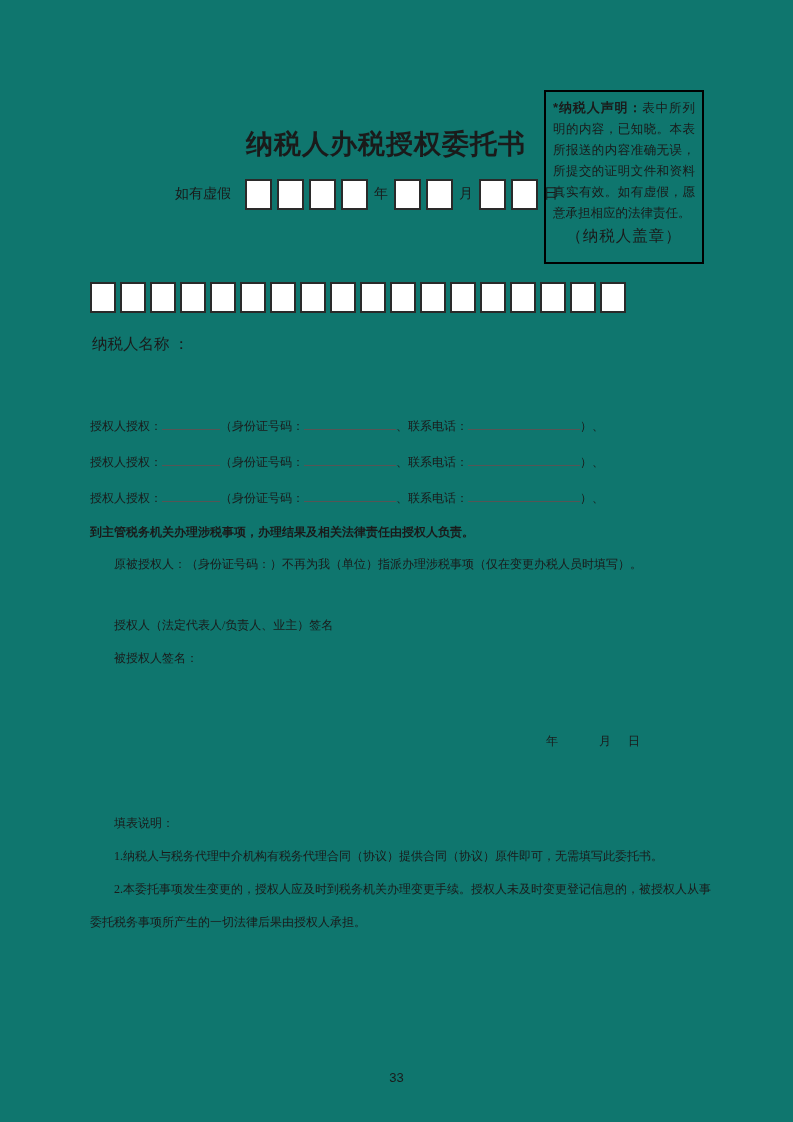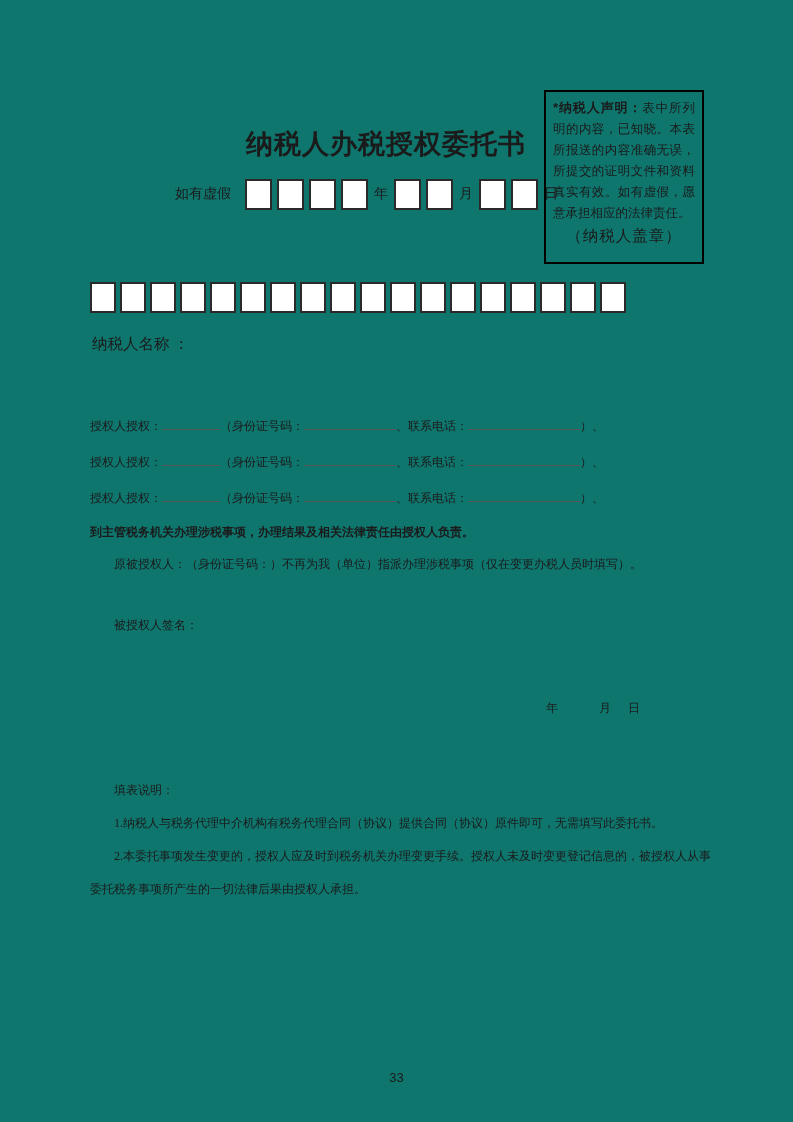--- a/index.html
+++ b/index.html
@@ -208,20 +208,21 @@
 
     <div class="auth-line">
       <span>授权人授权：</span><span class="u-line u1"></span><span>（身份证号码：</span><span class="u-line u2"></span><span>、联系电话：</span><span class="u-line u3"></span><span>）、</span>
     </div>
 
     <div class="scope-line">到主管税务机关办理涉税事项，办理结果及相关法律责任由授权人负责。</div>
 
     <div class="revoke-para">原被授权人：（身份证号码：）不再为我（单位）指派办理涉税事项（仅在变更办税人员时填写）。</div>
 
     <div class="sig-block">
+      <div class="sig-line">授权人（法定代表人/负责人、业主）签名</div>
       <div class="sig-line">被授权人签名：</div>
     </div>
 
     <div class="date-line">
       <span class="dy">年</span><span class="dm">月</span><span>日</span>
     </div>
 
     <div class="instr-heading">填表说明：</div>
     <div class="instr-item">1.纳税人与税务代理中介机构有税务代理合同（协议）提供合同（协议）原件即可，无需填写此委托书。</div>
     <div class="instr-item">2.本委托事项发生变更的，授权人应及时到税务机关办理变更手续。授权人未及时变更登记信息的，被授权人从事委托税务事项所产生的一切法律后果由授权人承担。</div>

